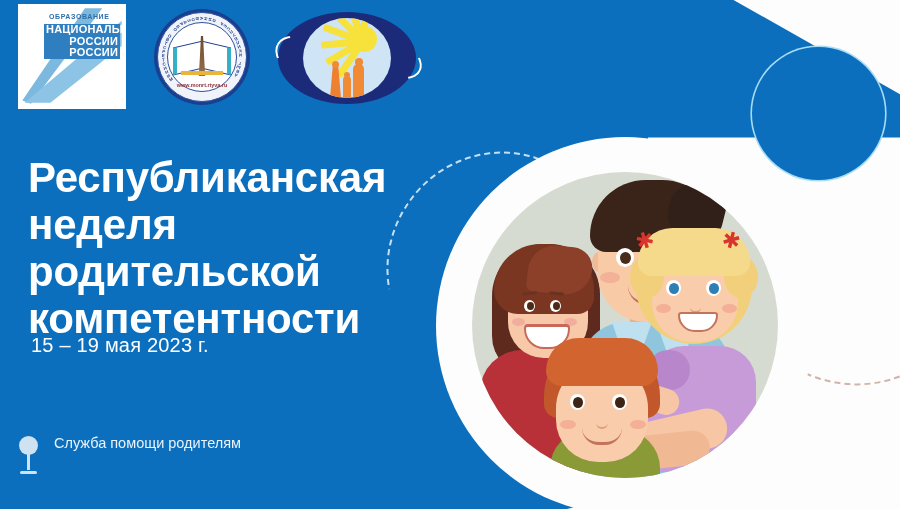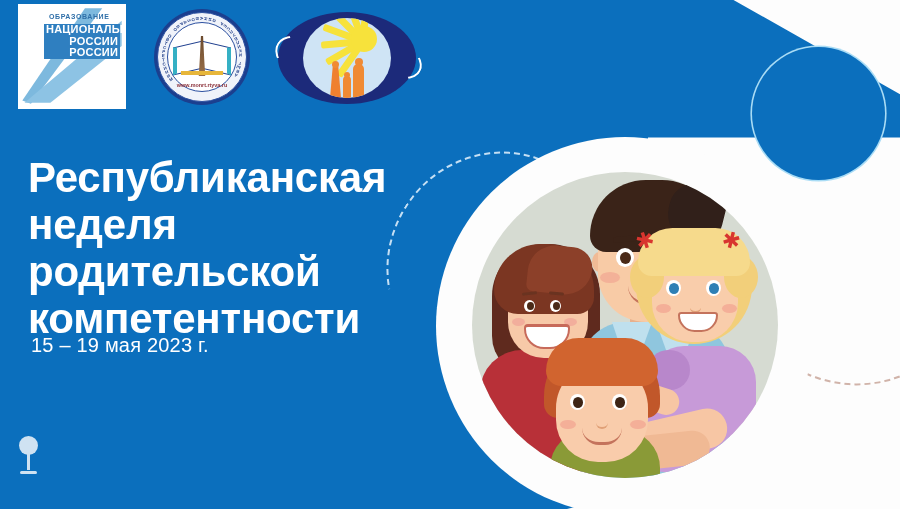--- a/index.html
+++ b/index.html
@@ -682,20 +682,21 @@
   <h1 class="headline">Республиканская неделя родительской компетентности</h1>
   <div class="dates">15 – 19 мая 2023 г.</div>
 
   <div class="footer">
     <div class="pin">
       <div class="ball"></div>
       <div class="stem"></div>
       <div class="foot"></div>
     </div>
     <div class="footer-text">
+      <div>Служба помощи родителям</div>
     </div>
   </div>
 
   <div class="family-halo"></div>
   <div class="family-disc">
 
     <div class="fig mom-hair-back"></div>
     <div class="fig mom-body"></div>
     <div class="fig mom-face"></div>
     <div class="fig mom-hair-front"></div>

